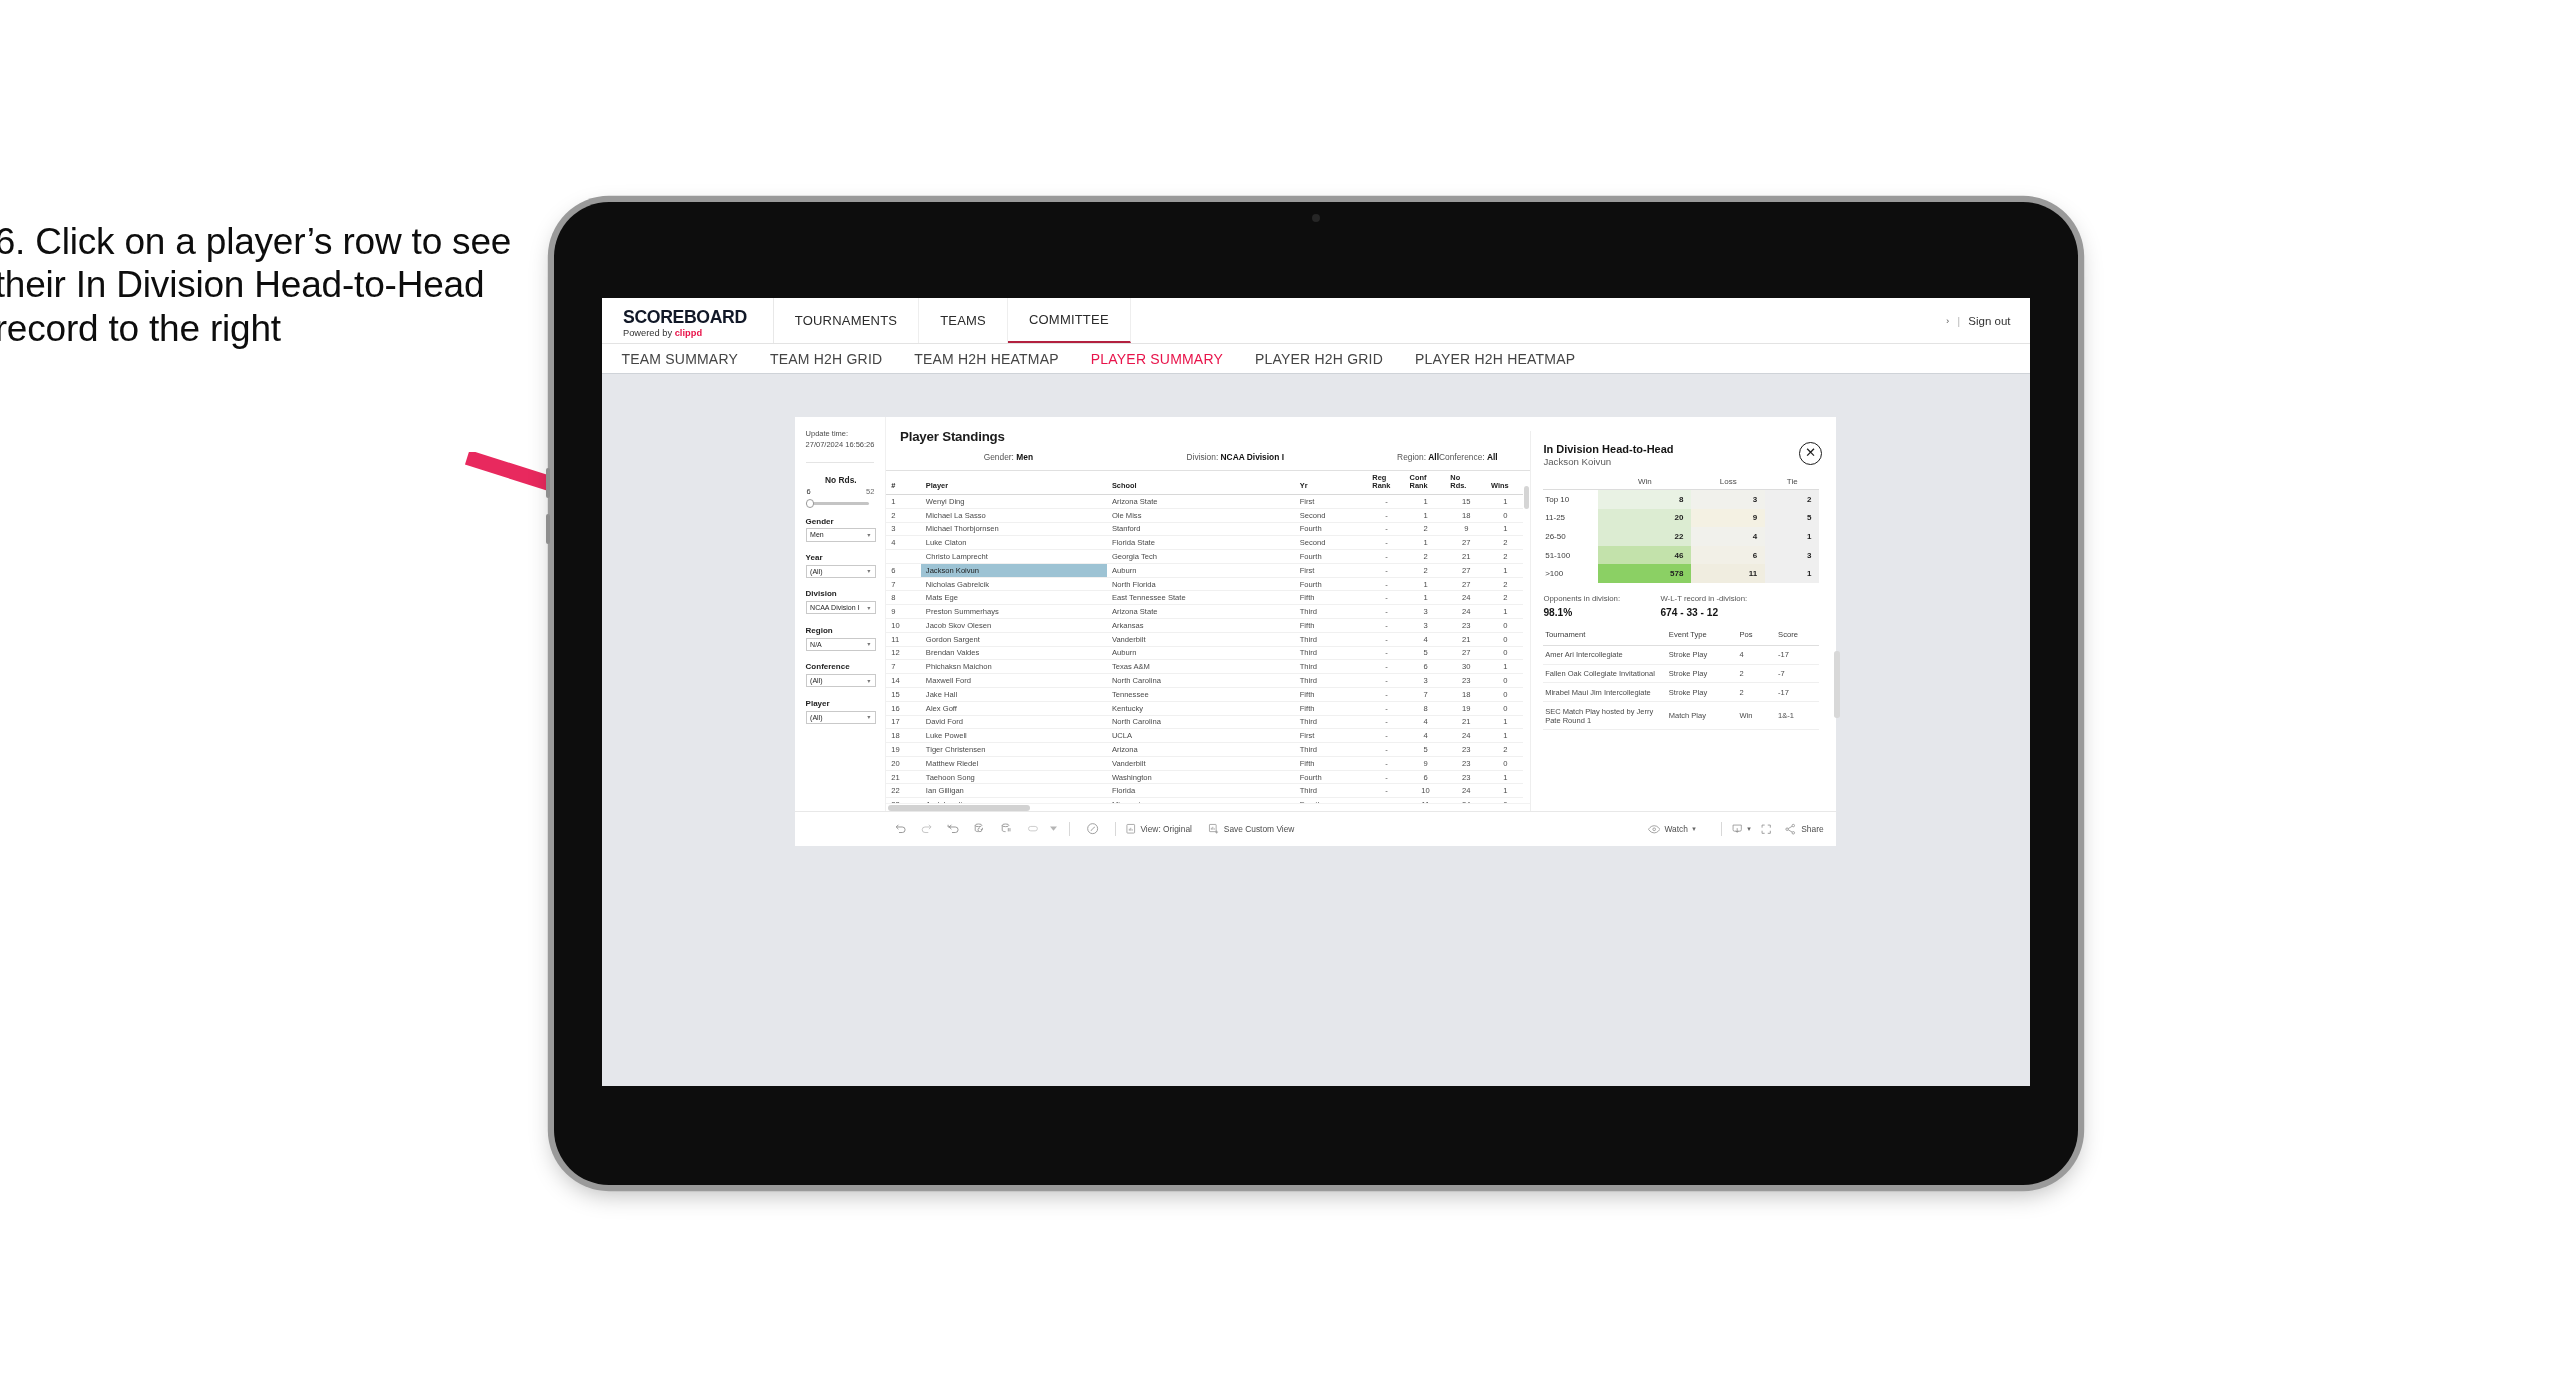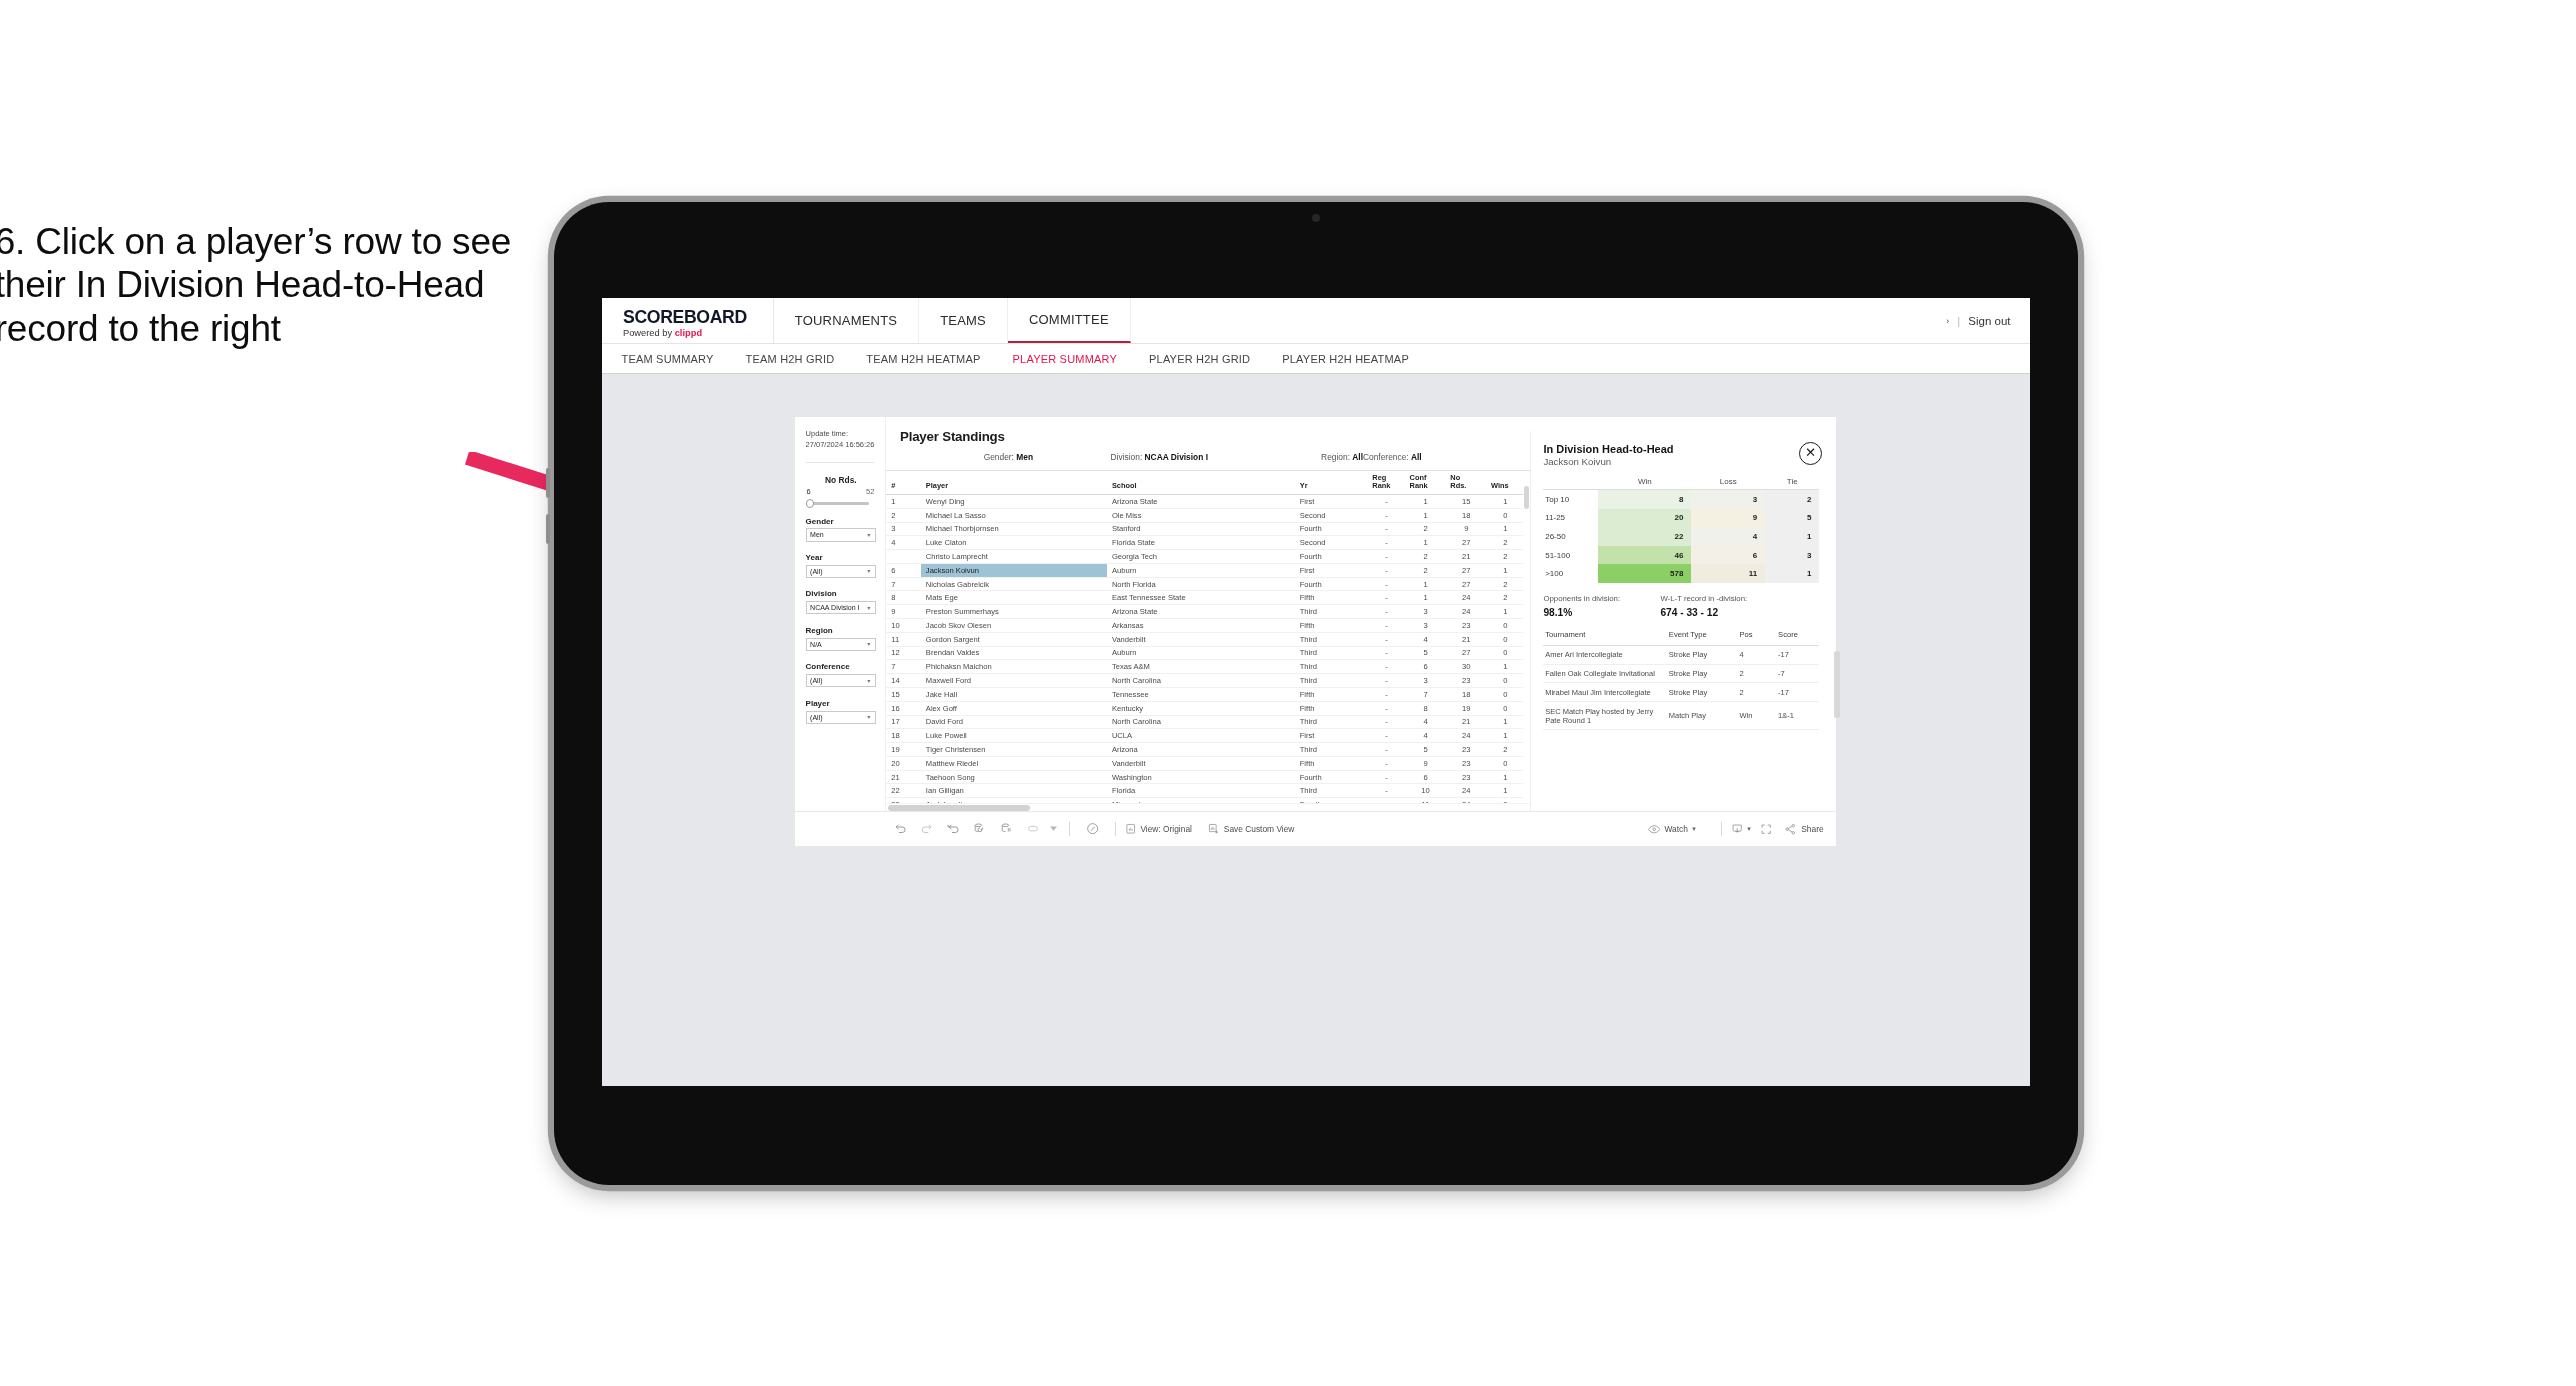--- a/index.html
+++ b/index.html
@@ -71,21 +71,21 @@
   .head-right { margin-left:auto; display:flex; align-items:center; gap:8px; padding-right:19.5px; font-size:11.5px; color:#333; }
   .head-right .sep { color:#bbb; }
   .head-right .chev { font-size:9.7px; color:#555; }
 
   
   .subnav {
     height:30px; background:#fff; display:flex; align-items:center; gap:0px;
     border-bottom:0.9px solid #cfd3d8; padding-left:19.5px;
   }
   .subnav .sitem {
-    font-size:11px; color:#444; padding:0 17px 0 0; margin-right:15px;
+    font-size:14px; color:#444; padding:0 17px 0 0; margin-right:15px;
     letter-spacing:0.2px; cursor:pointer; white-space:nowrap;
   }
   .subnav .sitem.active { color:#e8134a; }
 
   
   .viz-area { position:relative; width:100%; height:calc(100% - 76px); background:#e5e7eb; }
   .viz-card {
     position:absolute; left:193px; top:43px; width:1041px; height:394px;
     background:#fff; display:flex;
   }
@@ -110,21 +110,21 @@
   .slider-row .lo { color:#2b2b2b; }
   .slider-track { height:3.5px; background:#c4c4c4; border-radius:1.8px; margin-top:5.3px; margin-right:7px; position:relative;}
   .slider-knob { position:absolute; left:0; top:-2.7px; width:8.9px; height:8.9px; border-radius:50%; background:#fff; border:1.3px solid #9b9b9b; }
   .f-slider-title { font-size:8.4px; font-weight:bold; color:#222; text-align:center; margin-bottom:2.7px;}
 
   
   .center { flex:1; display:flex; flex-direction:column; min-width:0; }
   .panel-title { font-size:13.3px; font-weight:bold; color:#1b1b1b; padding:12.4px 0 0 14px; letter-spacing:-0.2px;}
   .crumbs { display:flex; padding:8px 0 8px 14px; font-size:8.4px; color:#555;text-align:right; }
   .crumbs span b { color:#111; }
-  .crumbs .c1 { width:133px; } .crumbs .c2 { width:175px; } .crumbs .c3 { width:155px; }
+  .crumbs .c1 { width:133px; } .crumbs .c2 { width:203px;margin-left:48px; } .crumbs .c3 { width:155px; }
   .tbl-wrap { flex:1; display:flex; min-height:0; }
   .standings { flex:1; min-width:0; position:relative; border-top:0.9px solid #e0e0e0; }
   table.st { width:100%; border-collapse:collapse; font-size:7.6px; color:#4a4a4a; table-layout:fixed;}
   table.st th {
     font-size:7.4px; font-weight:bold; color:#222; text-align:left; padding:2.7px 3.5px 4.4px 5.3px;
     border-bottom:0.9px solid #d8d8d8; vertical-align:bottom; line-height:1.05;
   }
   table.st td { padding:1.9px 3.5px 1.9px 5.3px; border-bottom:0.9px solid #f0f0f0; white-space:nowrap; overflow:hidden;}
   table.st tr.sel td.pl { background:#9dc3d4; color:#1d1d1d; }
   .col-n { width:19.5px; } .col-p { width:105px; } .col-s { width:106px; }

